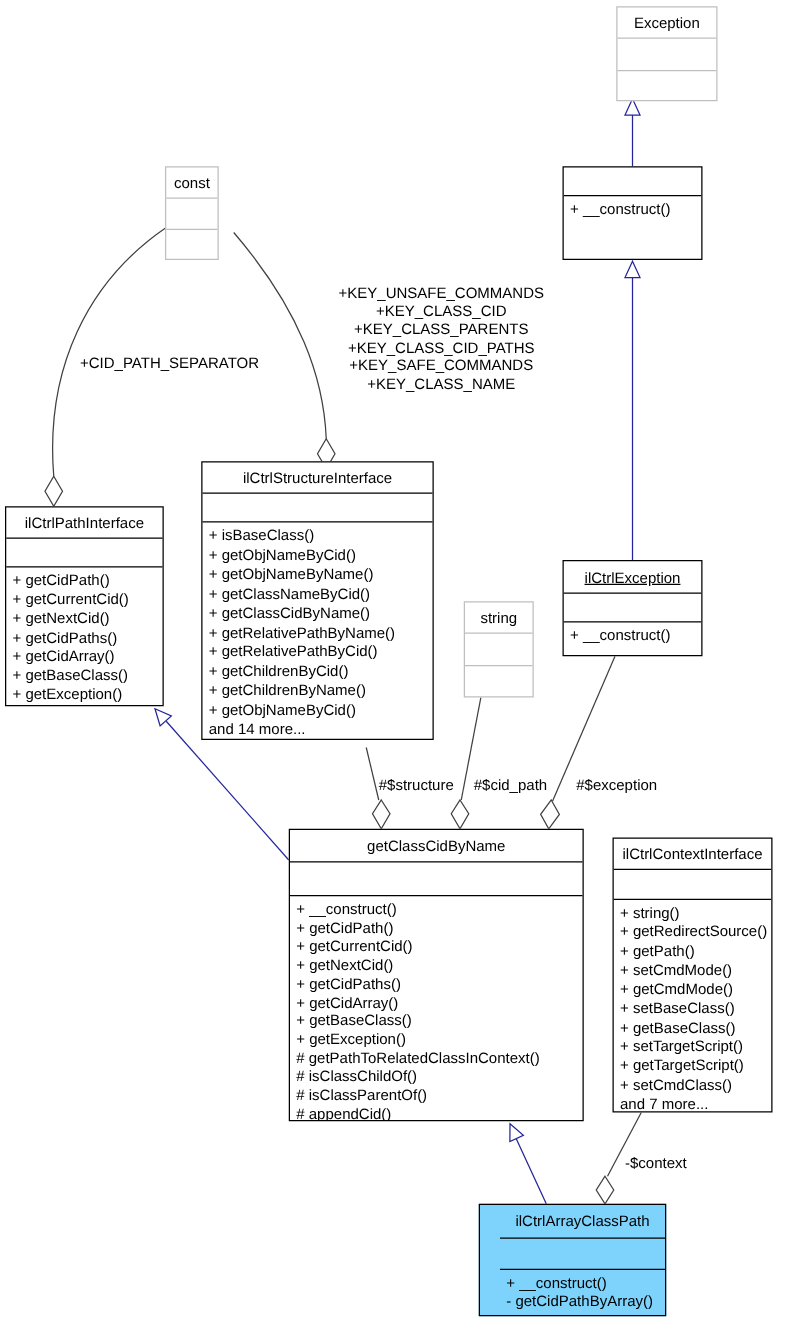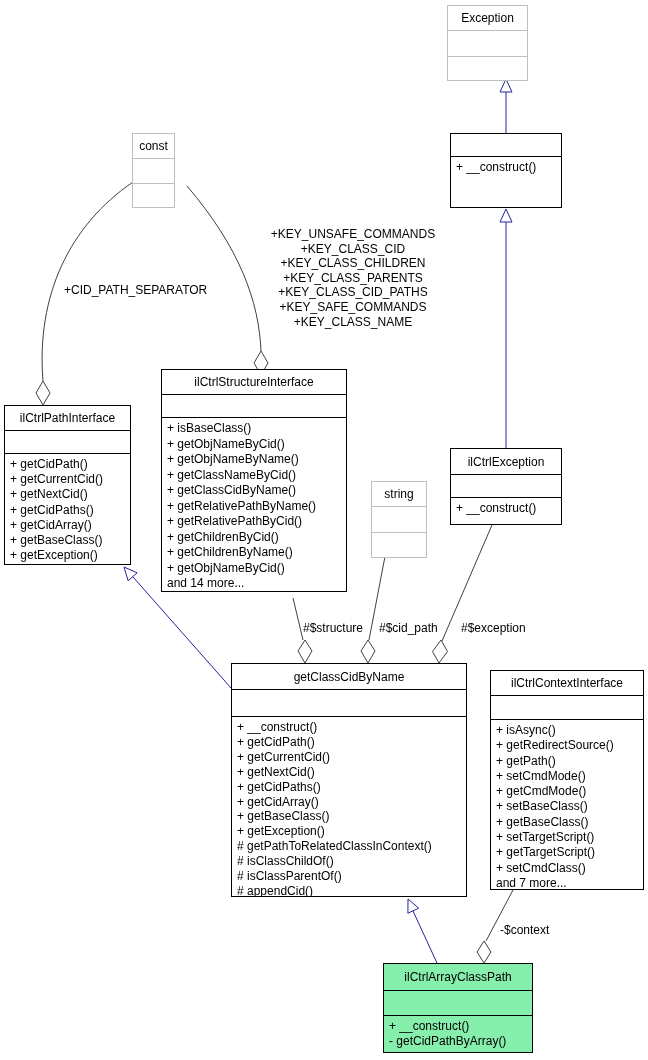--- a/index.html
+++ b/index.html
@@ -14,21 +14,21 @@
   #edges{position:absolute;left:0;top:0;width:648px;height:1060px;}
   .uml-box{
     position:absolute;
     background:#ffffff;
     border:1px solid #000000;
     display:flex;flex-direction:column;
     box-sizing:border-box;
     font-size:12px;
   }
   .uml-box.external{border-color:#bfbfbf;}
-  .uml-box.current{background:#86efac;}
+  .uml-box.current{background:#7dd3fc;padding-left:16px;}
   .uml-title{
     flex:0 0 auto;
     display:flex;align-items:center;justify-content:center;
     border-bottom:1px solid #000;
     padding:0 4px;
     white-space:nowrap;
   }
   .external .uml-title,.external .uml-attrs{border-color:#bfbfbf;}
   .uml-attrs{flex:0 0 auto;border-bottom:1px solid #000;}
   .uml-attrs:last-child{border-bottom:none;}
@@ -98,21 +98,21 @@
       <path d="M492,525 L442,641"></path>
       <polygon points="441,640 447.5,651.5 439,663 432.5,651.5" fill="#ffffff"></polygon>
     </g>
 
     <g stroke="#404040" fill="none">
       <path d="M513,890 L486,941"></path>
       <polygon points="484,941 491,952 484,963 477,952" fill="#ffffff"></polygon>
     </g>
   </svg>
 
-  <div class="uml-box external" style="left:447px;top:5px;width:81px;height:76px;">
+  <div class="uml-box external" style="left:493px;top:5px;width:81px;height:76px;">
     <div class="uml-title" style="height:24px;">Exception</div>
     <div class="uml-attrs" style="height:25px;"></div>
     <div class="uml-attrs"></div>
   </div>
 
   <div class="uml-box" style="left:450px;top:133px;width:112px;height:75px;">
     <div class="uml-attrs" style="height:22px;"></div>
     <div class="uml-methods">
 
     <div class="m-row">+ __construct()</div>
@@ -159,21 +159,21 @@
       </div>
   </div>
 
   <div class="uml-box external" style="left:371px;top:448px;width:56px;height:77px;margin-top:33px;">
     <div class="uml-title" style="height:24px;">string</div>
     <div class="uml-attrs" style="height:25px;"></div>
     <div class="uml-attrs"></div>
   </div>
 
   <div class="uml-box" style="left:450px;top:448px;width:112px;height:77px;">
-    <div class="uml-title" style="height:25px;">ilCtrlException</div>
+    <div class="uml-title" style="height:25px;text-decoration:underline;">ilCtrlException</div>
     <div class="uml-attrs" style="height:22px;"></div>
     <div class="uml-methods">
 
     <div class="m-row">+ __construct()</div>
       </div>
   </div>
 
   <div class="uml-box" style="left:231px;top:663px;width:236px;height:234px;">
     <div class="uml-title" style="height:25px;">getClassCidByName</div>
     <div class="uml-attrs" style="height:26px;"></div>
@@ -187,26 +187,26 @@
         <div class="m-row">+ getCidArray()</div>
         <div class="m-row">+ getBaseClass()</div>
         <div class="m-row">+ getException()</div>
         <div class="m-row"># getPathToRelatedClassInContext()</div>
         <div class="m-row"># isClassChildOf()</div>
         <div class="m-row"># isClassParentOf()</div>
         <div class="m-row"># appendCid()</div>
       </div>
   </div>
 
-  <div class="uml-box" style="left:490px;top:670px;width:154px;height:220px;">
+  <div class="uml-box" style="left:490px;top:670px;width:128px;height:220px;">
     <div class="uml-title" style="height:24px;">ilCtrlContextInterface</div>
     <div class="uml-attrs" style="height:23px;"></div>
     <div class="uml-methods" style="line-height:15.3px;">
 
-    <div class="m-row">+ isAsync()</div>
+    <div class="m-row">+ string()</div>
         <div class="m-row">+ getRedirectSource()</div>
         <div class="m-row">+ getPath()</div>
         <div class="m-row">+ setCmdMode()</div>
         <div class="m-row">+ getCmdMode()</div>
         <div class="m-row">+ setBaseClass()</div>
         <div class="m-row">+ getBaseClass()</div>
         <div class="m-row">+ setTargetScript()</div>
         <div class="m-row">+ getTargetScript()</div>
         <div class="m-row">+ setCmdClass()</div>
         <div class="m-row">and 7 more...</div>
@@ -222,21 +222,20 @@
         <div class="m-row">- getCidPathByArray()</div>
       </div>
   </div>
 
   <div class="edge-label" style="left:64px;top:283px;">+CID_PATH_SEPARATOR</div>
 
   <div class="edge-label multi" style="left:257px;top:227px;width:192px;">
 
   <div>+KEY_UNSAFE_COMMANDS</div>
       <div>+KEY_CLASS_CID</div>
-      <div>+KEY_CLASS_CHILDREN</div>
       <div>+KEY_CLASS_PARENTS</div>
       <div>+KEY_CLASS_CID_PATHS</div>
       <div>+KEY_SAFE_COMMANDS</div>
       <div>+KEY_CLASS_NAME</div>
     </div>
 
   <div class="edge-label" style="left:303px;top:621px;">#$structure</div>
 
   <div class="edge-label" style="left:379px;top:621px;">#$cid_path</div>
 

